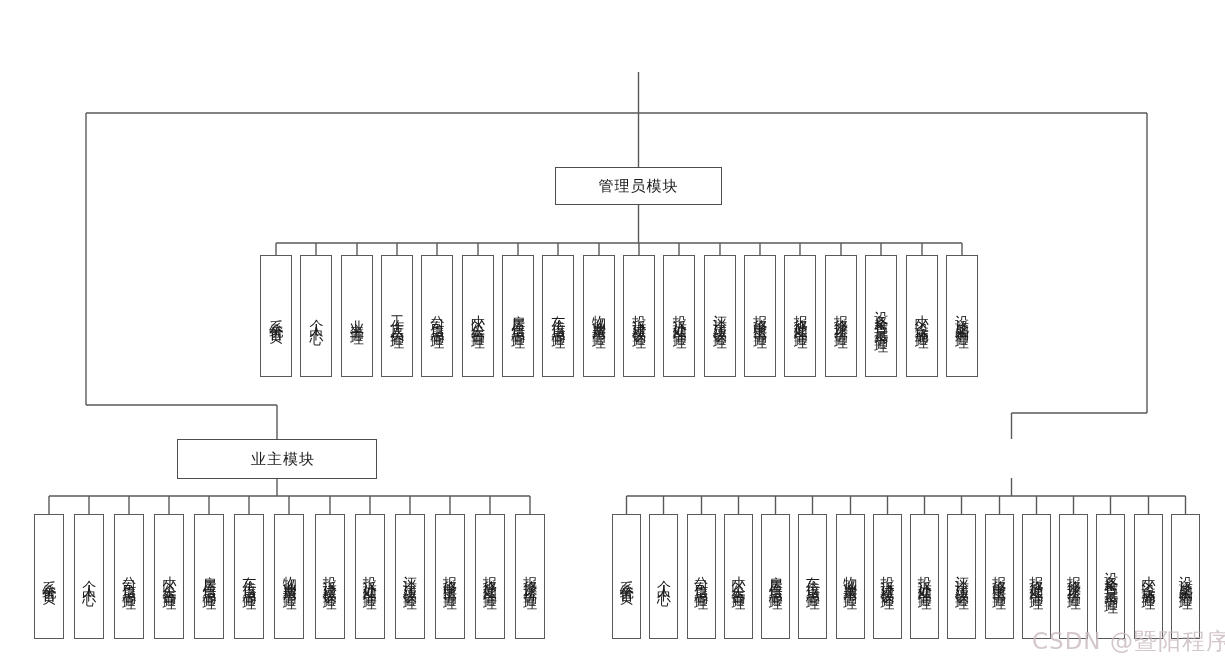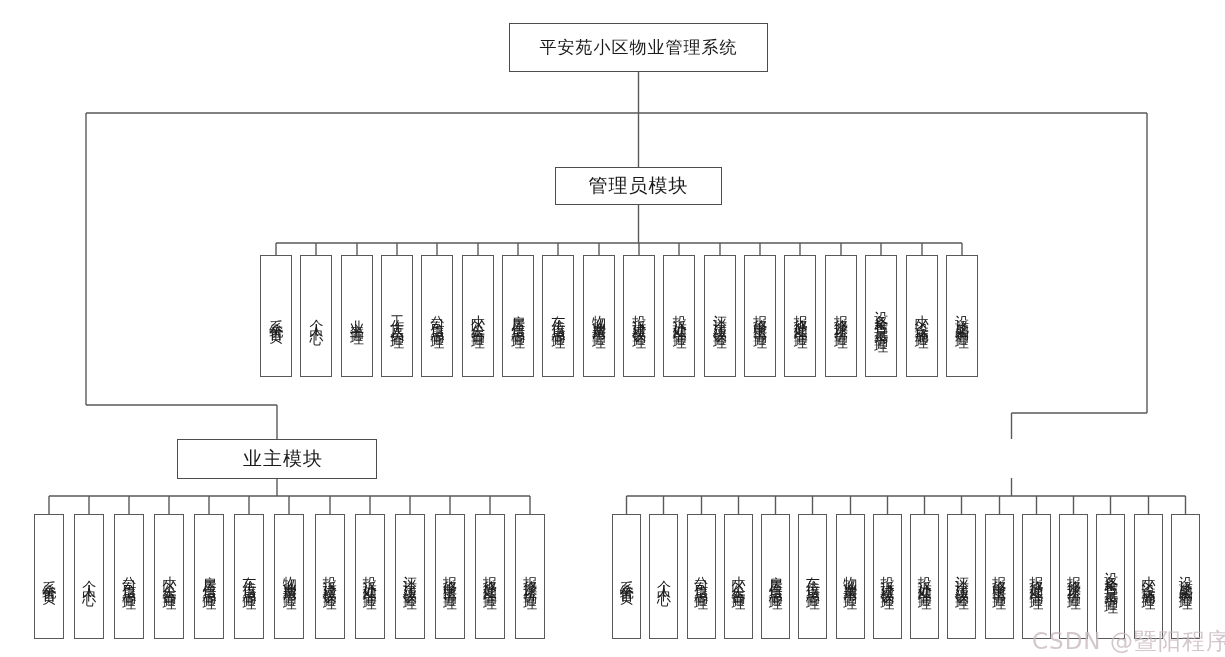--- a/index.html
+++ b/index.html
@@ -1,21 +1,21 @@
 <!DOCTYPE html>
 <html><head>
 <meta charset="utf-8">
 <style>
   html,body{margin:0;padding:0;background:#ffffff;}
   body{font-family:"DejaVu Sans","Liberation Sans",sans-serif;}
   #canvas{position:relative;width:1225px;height:657px;background:#fff;overflow:hidden;color:#1a1a1a;}
   #connectors{position:absolute;left:0;top:0;width:1225px;height:657px;z-index:1;}
   .box{position:absolute;background:#fff;border:1.5px solid #4d4d4d;display:flex;align-items:center;justify-content:center;z-index:2;box-sizing:border-box;}
   .title-box{font-size:17px;letter-spacing:1px;font-weight:500;}
-  .module-box{font-size:19px;letter-spacing:1px;font-family:Liberation Mono, monospace;}
+  .module-box{font-size:15px;letter-spacing:1px;font-family:Liberation Mono, monospace;}
   .row{position:absolute;display:flex;justify-content:space-between;z-index:2;}
   .child{background:#fff;border:1.5px solid #595959;display:flex;align-items:center;justify-content:center;box-sizing:border-box;overflow:visible;}
   .child span{writing-mode:vertical-rl;text-orientation:upright;white-space:nowrap;letter-spacing:4px;font-size:14px;line-height:1.1;}
   #row-admin .child{width:32px;}
   #row-owner .child{width:30px;}
   #row-staff .child{width:29px;}
   .watermark{position:absolute;z-index:3;font-size:23px;opacity:.8;white-space:nowrap;letter-spacing:1px;}
 </style>
 </head>
 <body>
@@ -78,23 +78,20 @@
       <line x1="924.5" y1="496" x2="924.5" y2="515" stroke="#595959" stroke-width="1.4"></line>
       <line x1="961.5" y1="496" x2="961.5" y2="515" stroke="#595959" stroke-width="1.4"></line>
       <line x1="999.5" y1="496" x2="999.5" y2="515" stroke="#595959" stroke-width="1.4"></line>
       <line x1="1036.5" y1="496" x2="1036.5" y2="515" stroke="#595959" stroke-width="1.4"></line>
       <line x1="1073.5" y1="496" x2="1073.5" y2="515" stroke="#595959" stroke-width="1.4"></line>
       <line x1="1110.5" y1="496" x2="1110.5" y2="515" stroke="#595959" stroke-width="1.4"></line>
       <line x1="1148.5" y1="496" x2="1148.5" y2="515" stroke="#595959" stroke-width="1.4"></line>
       <line x1="1185.5" y1="496" x2="1185.5" y2="515" stroke="#595959" stroke-width="1.4"></line>
     </svg>
 
-  <div class="box title-box" style="left:509px;top:23px;width:259px;height:49px;">
-    <span>平安苑小区物业管理系统</span>
-  </div>
 
   <div class="box module-box" style="left:555px;top:167px;width:167px;height:38px;">
     <span>管理员模块</span>
   </div>
 
   <div class="box module-box" style="left:177px;top:439px;width:200px;height:40px;padding-left:12px;">
     <span>业主模块</span>
   </div>
 
 

